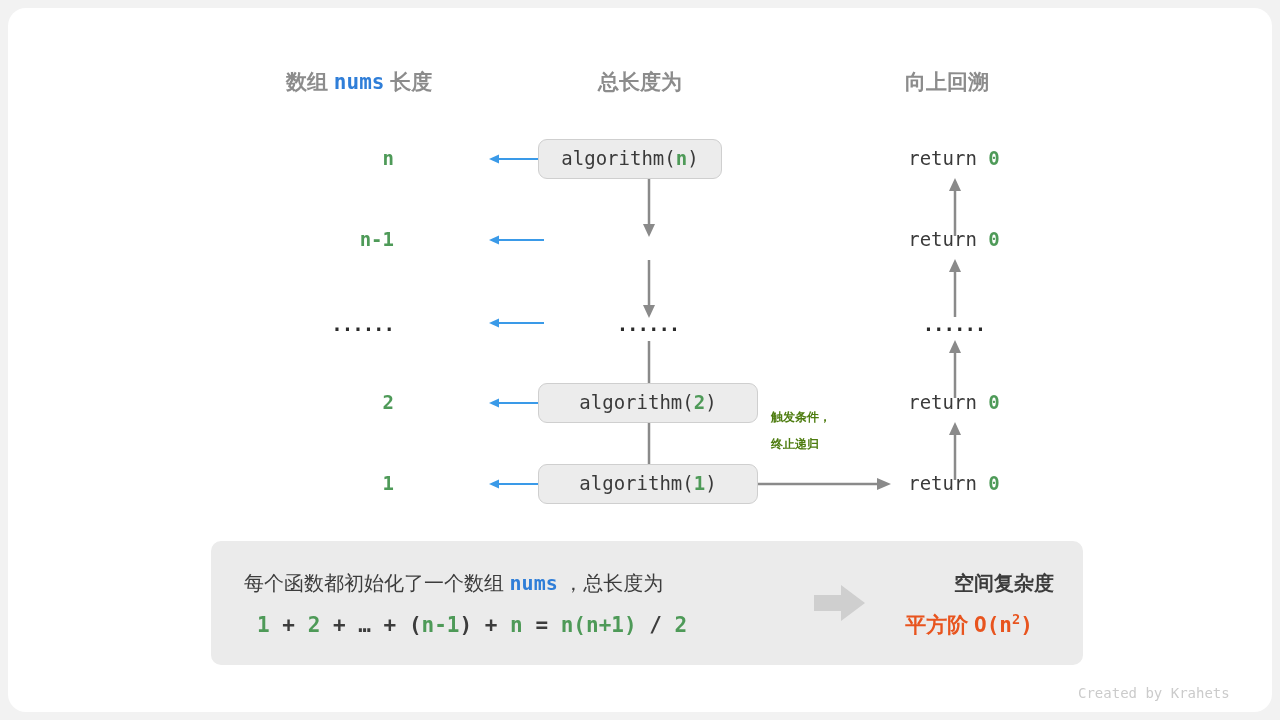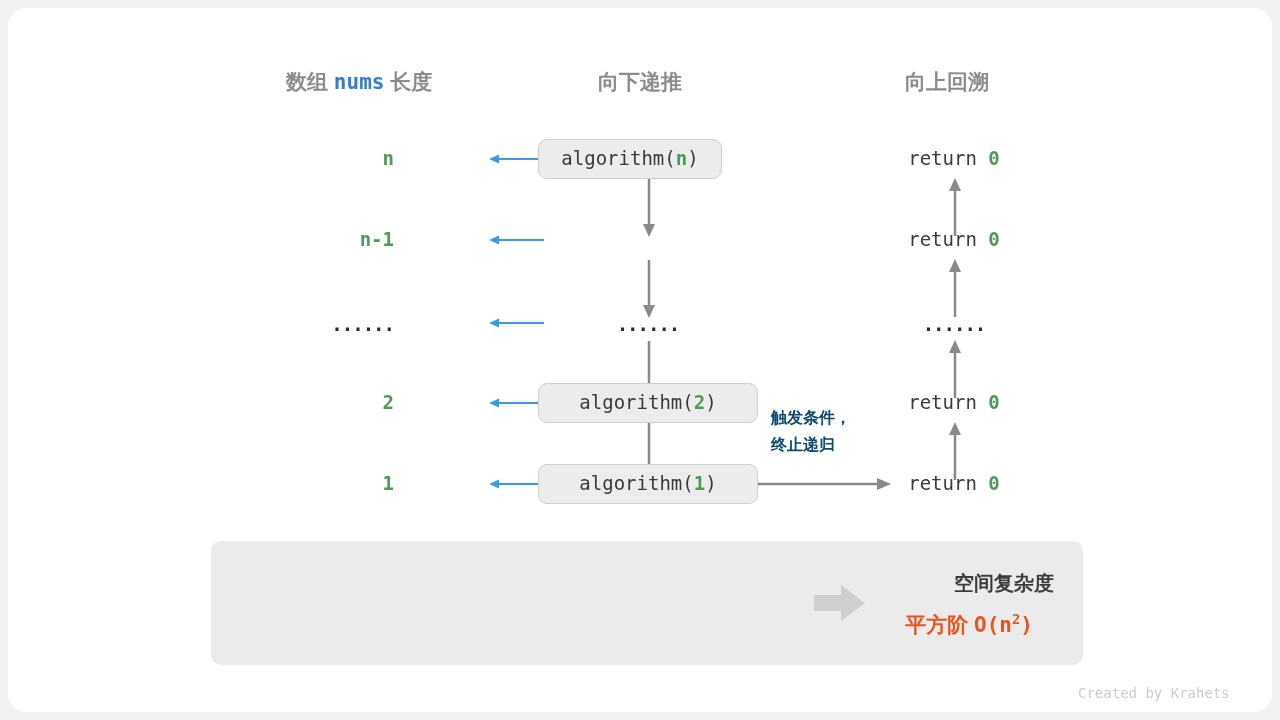--- a/index.html
+++ b/index.html
@@ -79,22 +79,22 @@
     font-weight: bold;
     color: #2b2b2b;
     letter-spacing: -1px;
     white-space: nowrap;
     text-align: center;
   }
 
   
   .note {
     font-weight: bold;
-    font-size: 16px;
-    color: #0c4a6e;
+    font-size: 12px;
+    color: #4d7c0f;
     line-height: 27px;
     white-space: nowrap;
   }
 
   
   #summary {
     box-sizing: border-box;
     background: #ebebeb;
     border-radius: 10px;
   }
@@ -140,21 +140,21 @@
 <body>
 
 <div id="card">
 
   <div class="abs col-header" style="left:278px; top:60px;">
     <span>数组</span>
     <span class="hdr-mono c-blue">nums</span>
     <span>长度</span>
   </div>
 
-  <div class="abs col-header" style="left:590px; top:60px;">向下递推</div>
+  <div class="abs col-header" style="left:590px; top:60px;">总长度为</div>
 
   <div class="abs col-header" style="left:897px; top:60px;">向上回溯</div>
 
   <div class="abs size-label" style="left:300px; top:139px; width:86px;">n</div>
 
   <svg class="abs" style="left:480px; top:139px;" width="58" height="24">
     <line x1="56" y1="12" x2="8" y2="12" stroke="#3a9ae8" stroke-width="2"></line>
     <polygon points="1,12 11,7.5 11,16.5" fill="#3a9ae8"></polygon>
   </svg>
 
@@ -265,21 +265,41 @@
     <span class="val">0</span>
   </div>
 
   <div class="abs note" style="left:763px; top:396px;">
     <div>触发条件，</div>
     <div>终止递归</div>
   </div>
 
   <div id="summary" class="abs" style="left:203px; top:533px; width:872px; height:124px;">
 
-
+    <div class="abs sum-line" style="left:33px; top:29px;">
+      <span>每个函数都初始化了一个数组</span>
+      <span class="hdr-mono c-blue" style="font-size:20px;">nums</span>
+      <span>，总长度为</span>
+    </div>
+
+    <div class="abs sum-line mono" style="left:46px; top:72px;">
+      <span class="c-green">1</span>
+      <span class="c-dark">+</span>
+      <span class="c-green">2</span>
+      <span class="c-dark">+</span>
+      <span class="c-dark">…</span>
+      <span class="c-dark">+</span>
+      <span class="c-dark">(</span><span class="c-green">n-1</span><span class="c-dark">)</span>
+      <span class="c-dark">+</span>
+      <span class="c-green">n</span>
+      <span class="c-dark">=</span>
+      <span class="c-green">n(n+1)</span>
+      <span class="c-dark">/</span>
+      <span class="c-green">2</span>
+    </div>
 
     <svg class="abs" style="left:603px; top:44px;" width="52" height="36">
       <polygon points="0,10 27,10 27,0 51,18 27,36 27,26 0,26" fill="#cfcfcf"></polygon>
     </svg>
 
     <div class="abs sum-title" style="left:673px; top:29px; width:170px;">空间复杂度</div>
 
     <div class="abs sum-complexity" style="left:663px; top:70px; width:190px;">
       <span>平方阶</span>
       <span class="mono">O(n</span><sup class="mono">2</sup><span class="mono">)</span>

